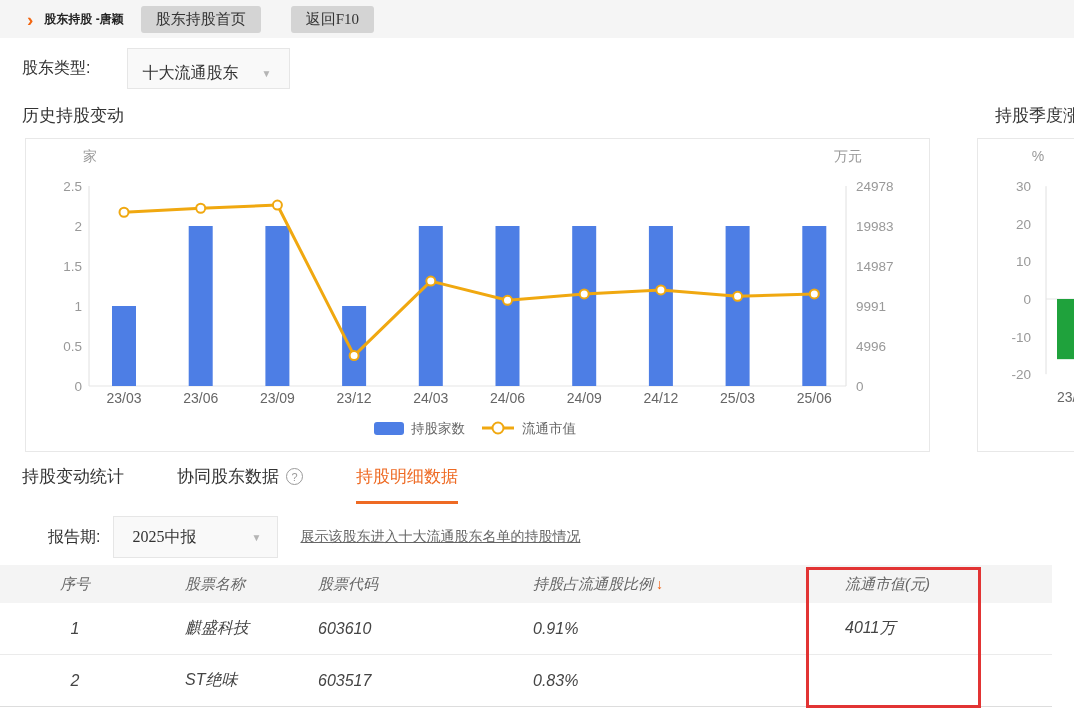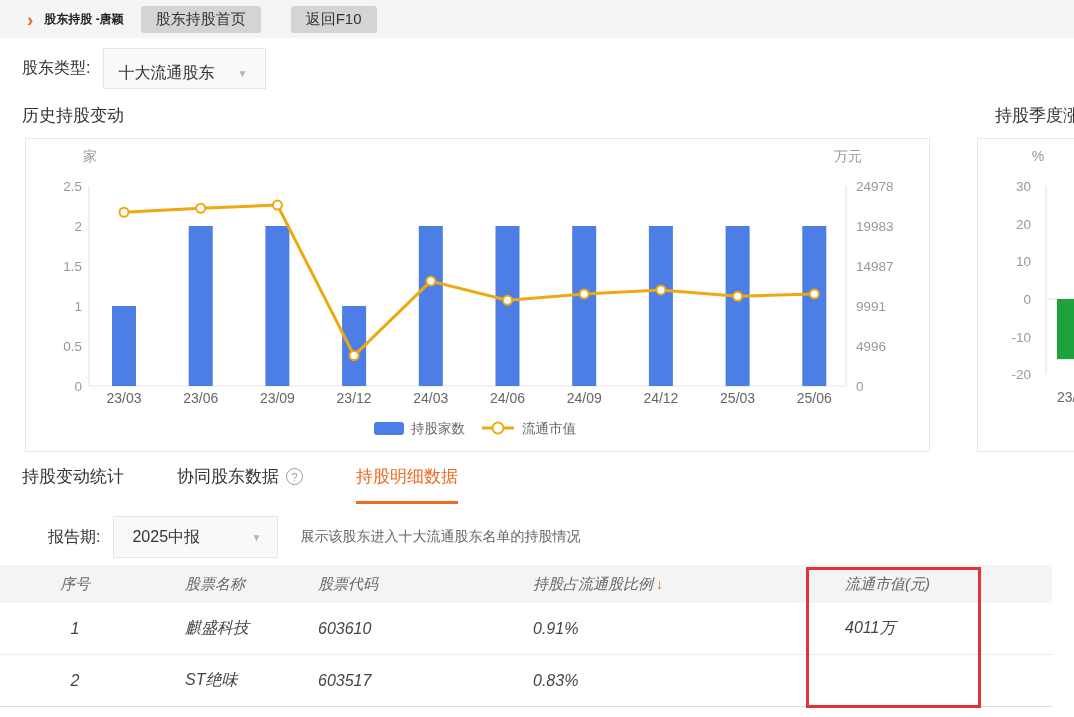--- a/index.html
+++ b/index.html
@@ -11,25 +11,25 @@
   
   .topbar {
     position:absolute; left:0; top:0; width:1074px; height:38px;
     background:#f5f5f5; display:flex; align-items:center; padding-left:27px;
   }
   .topbar .arrow { color:#f26611; font-size:19px; font-weight:bold; margin-right:11px; line-height:1; }
   .topbar .title { font-size:12px; font-weight:bold; color:#222; }
   .topbar .bar-btn {
     margin-left:17px; background:#d4d4d4; color:#333; font-size:15px;
     padding:4px 15px; border-radius:3px; border:none; cursor:pointer;
-    font-family:Liberation Sans, sans-serif;
+    font-family:Liberation Serif, serif;
   }
   .topbar .bar-btn.second { margin-left:30px; }
   
-  .filter-row { position:absolute; left:22px; top:48px; display:flex; align-items:center; }
+  .filter-row { position:absolute; left:22px; top:48px; display:flex; align-items:center;gap:24px; }
   .filter-row .lbl { font-size:16px; color:#333; }
   .dropdown {
     display:flex; align-items:center; justify-content:space-between;
     background:#f9f9f9; border:1px solid #e6e6e6; cursor:pointer;
   }
   .dropdown .chev { color:#b5b5b5; font-size:10px; }
   .filter-row .dropdown { margin-left:13px; width:163px; height:41px; padding:10px 18px 0 14px; font-size:16px; }
   
   .section-title { position:absolute; top:104px; display:flex; align-items:center; height:22px; }
   .section-title .bar { width:4px; height:18px; background:#f26611; margin-right:10px; }
@@ -48,22 +48,22 @@
   .tab + .tab { margin-left:53px; }
   .tab.active { color:#ee6a23; border-bottom:3px solid #ee6a23; }
   .help-icon {
     display:inline-flex; align-items:center; justify-content:center;
     width:17px; height:17px; border:1px solid #9a9a9a; border-radius:50%;
     font-size:11px; color:#9a9a9a; margin-left:7px; cursor:pointer;
   }
   
   .report-row { position:absolute; left:48px; top:516px; display:flex; align-items:center; }
   .report-row .lbl { font-size:16px; color:#333; }
-  .report-row .dropdown { margin-left:13px; width:165px; height:42px; padding:0 16px 0 18px; font-size:16px; }
-  .report-row .desc { margin-left:22px; font-size:14px; color:#666; }
+  .report-row .dropdown { margin-left:13px; width:165px; height:42px; padding:0 16px 0 18px; font-size:16px;font-family:Liberation Serif, serif; }
+  .report-row .desc { margin-left:22px; font-size:14px; color:#666;text-decoration:underline; }
   
   .table { position:absolute; left:0; top:565px; width:1052px;font-style:italic; }
   .t-row { display:grid; grid-template-columns:150px 133px 215px 312px 264px; align-items:center; }
   .t-row .cell { padding-left:35px; text-align:left; }
   .t-row .cell.c0 { padding-left:0; text-align:center; }
   .t-head { background:#f4f4f4; height:38px; font-size:15px; color:#666; }
   .t-body-row { height:52px; font-size:16px; color:#444; border-bottom:1px solid #ebebeb; background:#fff; }
   .t-body-row:last-child { border-bottom:1px solid #ddd; }
   .sort-arrow { color:#f06011; font-size:14px; font-weight:bold; margin-left:3px; }
   

